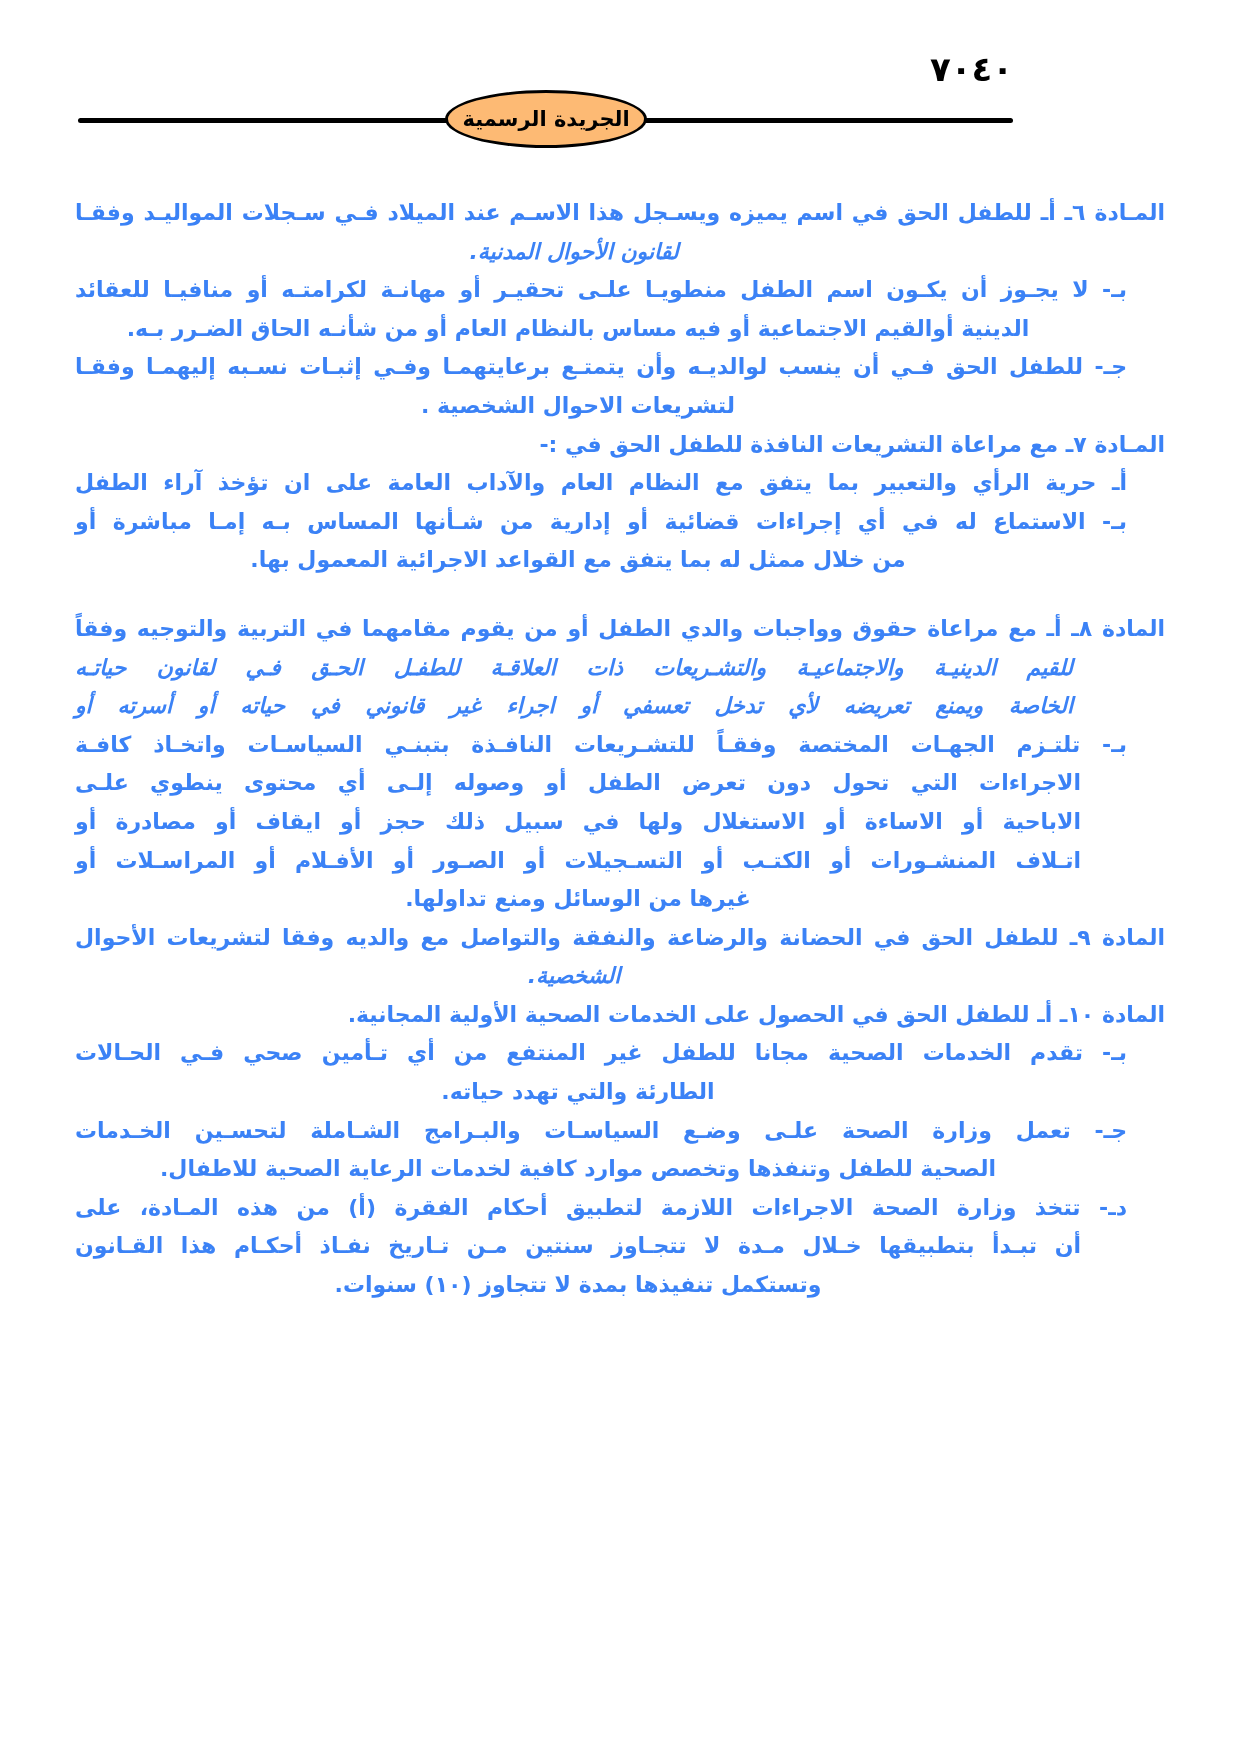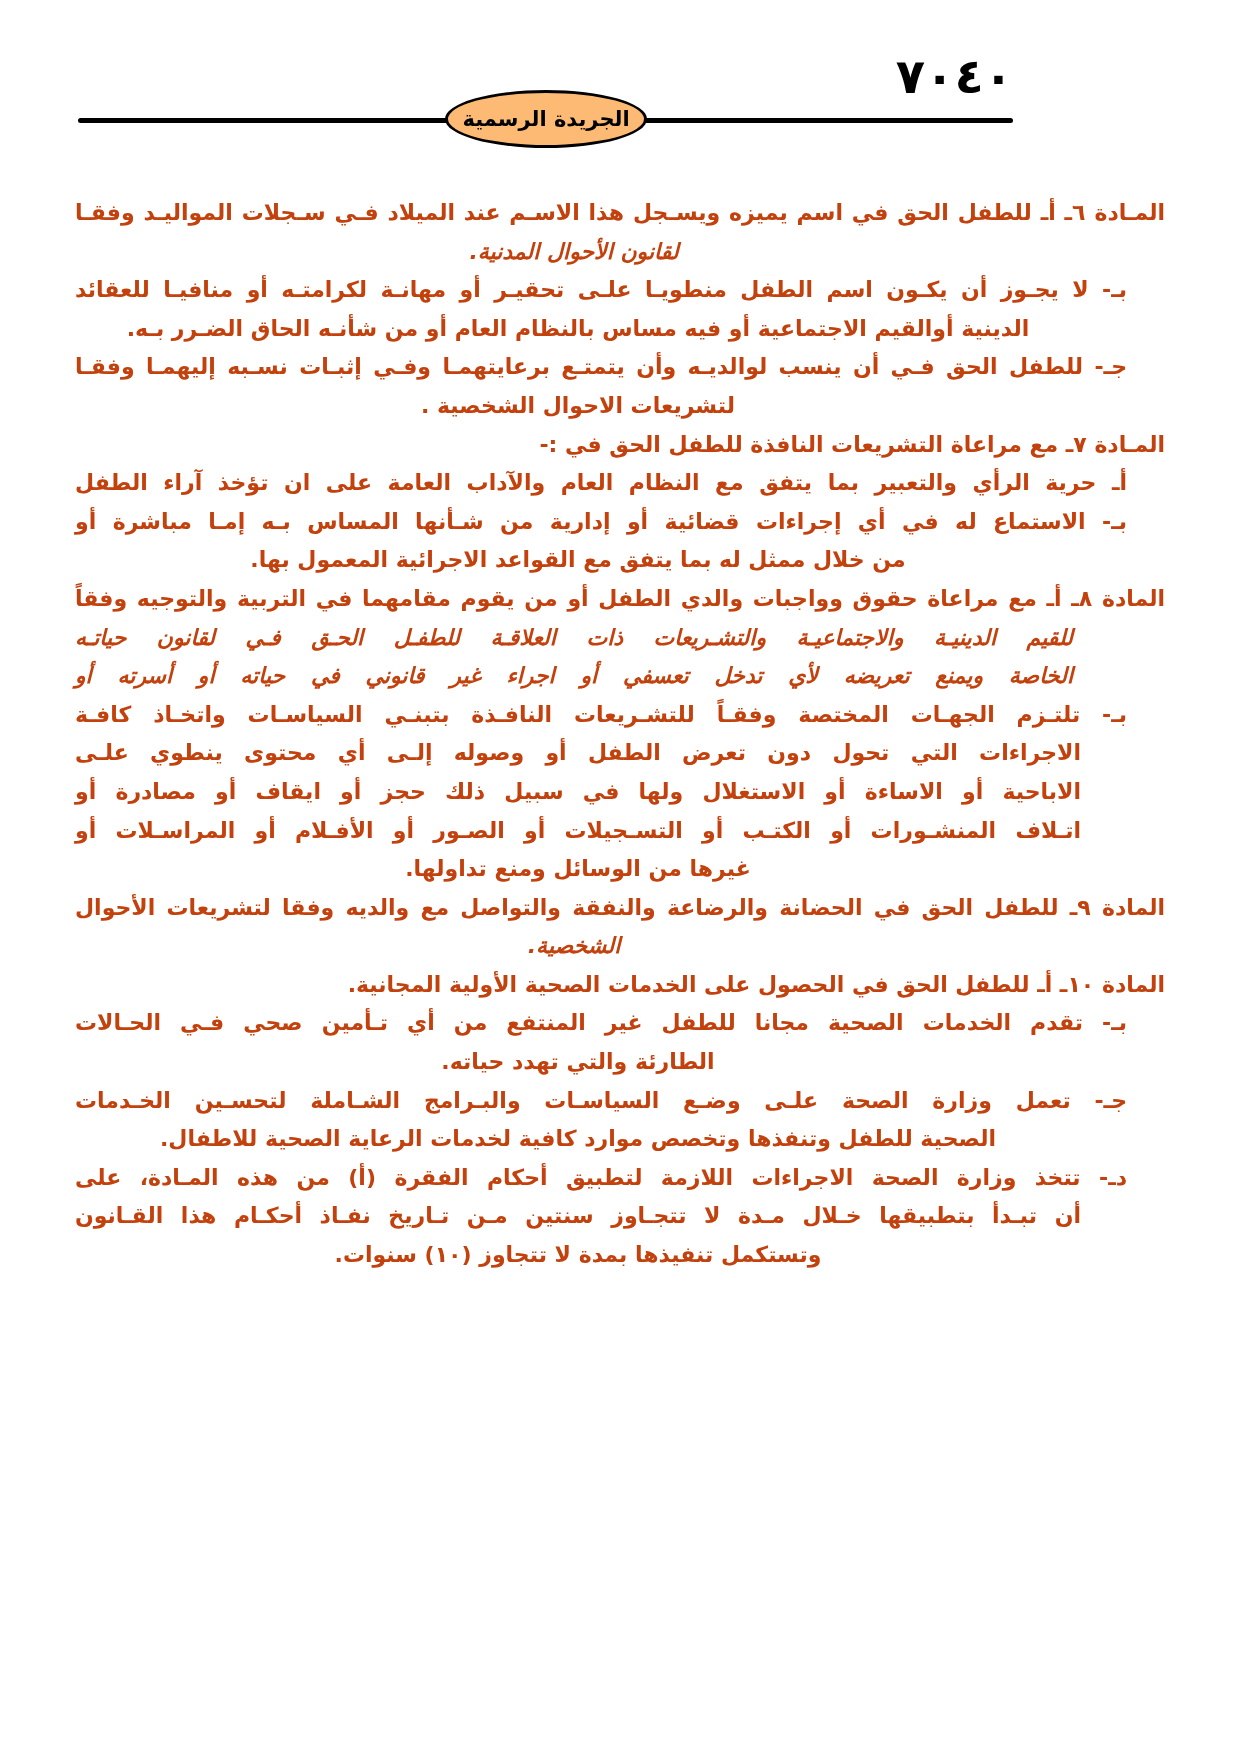--- a/index.html
+++ b/index.html
@@ -14,21 +14,21 @@
     font-family: "DejaVu Sans", sans-serif;
     overflow: hidden;
   }
 
   
   .page-number {
     position: absolute;
     top: 52px;
     right: 228px;
     direction: rtl;
-    font-size: 48px;
+    font-size: 34px;
     font-weight: 700;
     letter-spacing: 9px;
     line-height: 1;
   }
   .header-rule {
     position: absolute;
     top: 118px;
     left: 78px;
     width: 935px;
     height: 5px;
@@ -59,24 +59,24 @@
   .doc-body {
     position: absolute;
     top: 194px;
     right: 76px;
     width: 1090px;
     direction: rtl;
     font-size: 22px;
     font-weight: 700;
     line-height: 38.6px;
     text-align: right;
-    color: #c2410c;
+    color: #3b82f6;
   }
   .para { margin: 0; }
-  .para.gap { }
+  .para.gap { margin-top: 30px; }
 
   .para.article .line.first { padding-right: 0; }
   .para.article .line.cont  { padding-right: 92px; font-style: italic; }
   .para.item .line.first    { padding-right: 38px; }
   .para.item .line.cont     { padding-right: 84px; }
 
   .line.just {
     text-align: justify;
     text-align-last: justify;
   }

